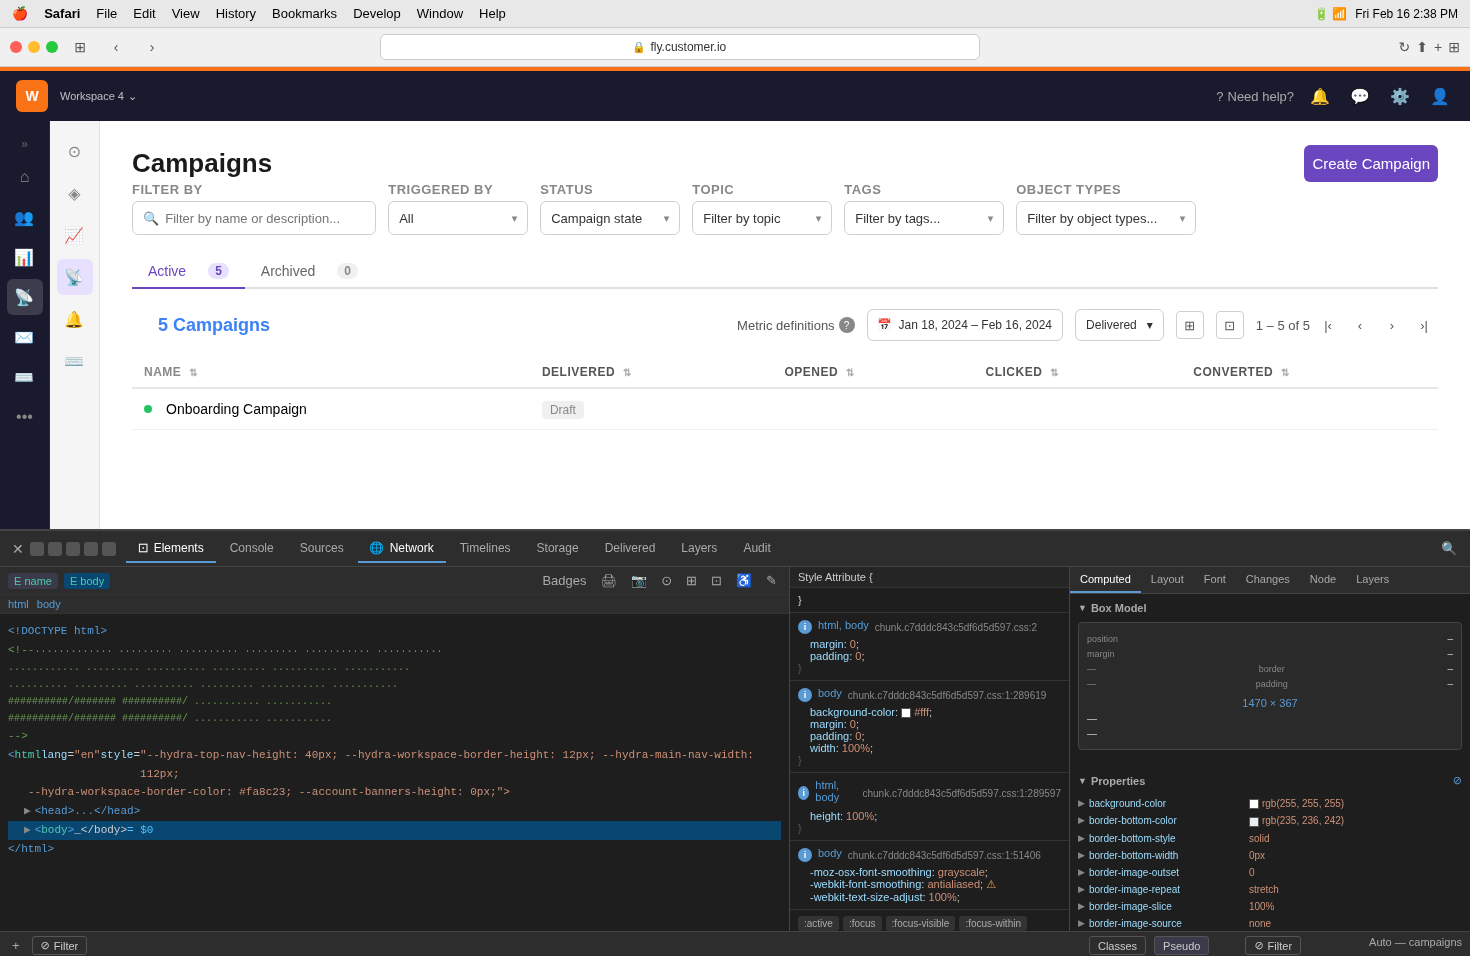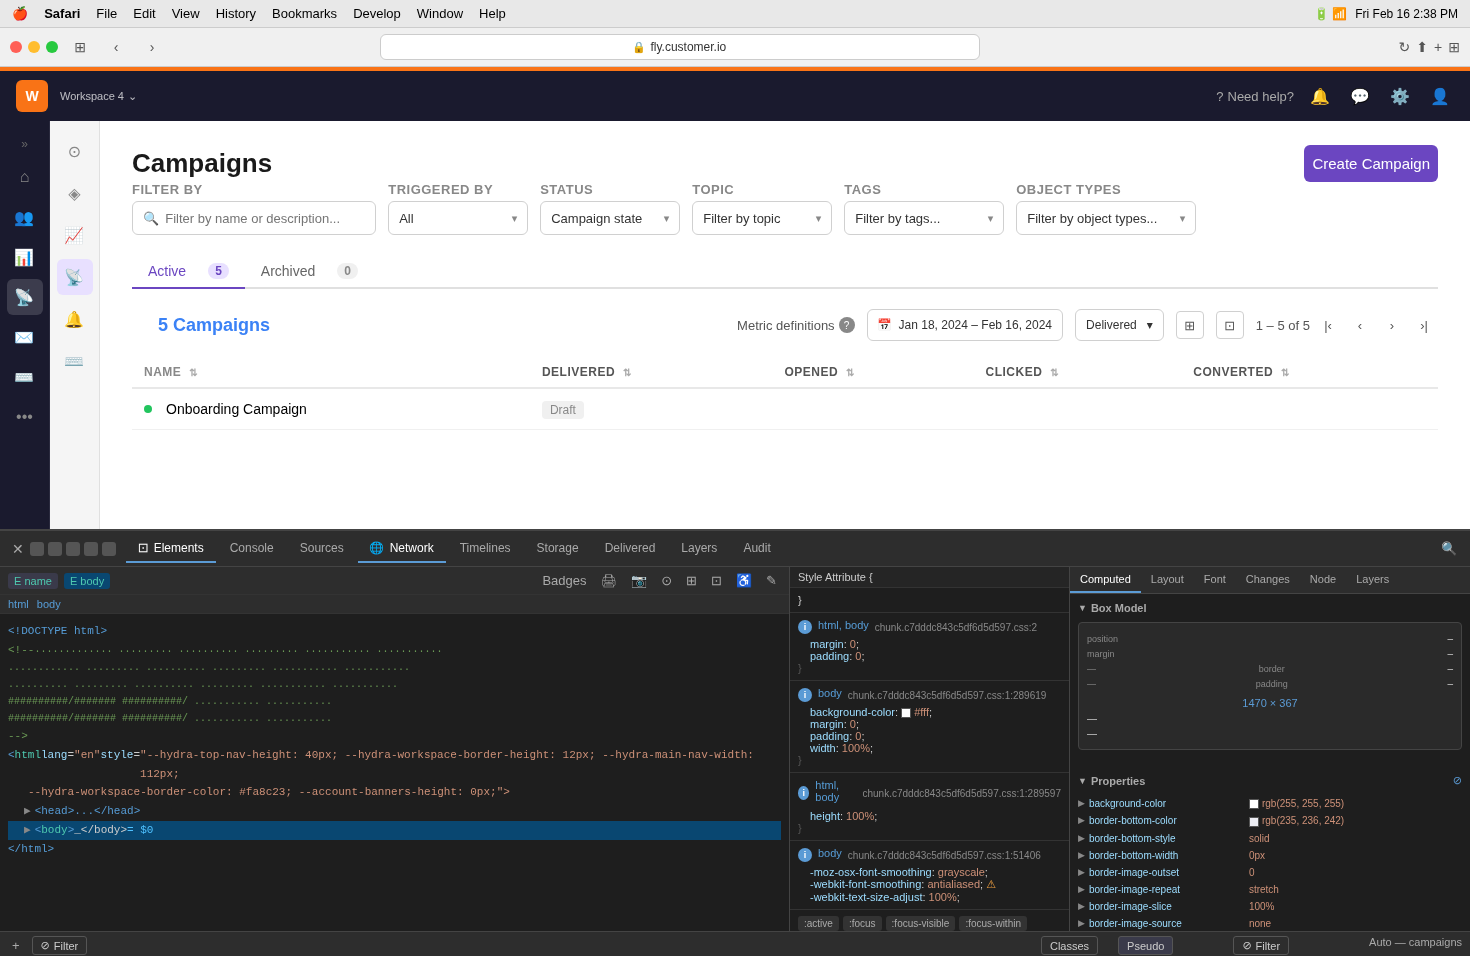--- a/index.html
+++ b/index.html
@@ -414,21 +414,21 @@
       background: none;
       border: 1px solid #555;
       border-radius: 3px;
       color: #ccc;
       cursor: pointer;
       display: flex;
       align-items: center;
       gap: 4px;
     }
     .bottom-bar-btn.active { background: #3a3a4a; }
-    .bottom-bar-right { margin-left: auto; display: flex; gap: 20px; }
+    .bottom-bar-right { margin-left: auto; display: flex; gap: 8px; }
     .dt-icon-btn { background: none; border: none; color: #aaa; font-size: 13px; cursor: pointer; padding: 2px 4px; }
     .el-breadcrumb { display: flex; align-items: center; padding: 3px 8px; background: #2d2d2d; font-size: 11px; color: #569cd6; gap: 4px; border-bottom: 1px solid #333; }
     .el-breadcrumb span { color: #888; }
 
     .style-attr-header {
       padding: 4px 8px;
       font-size: 11px;
       color: #ccc;
       background: #252525;
       border-bottom: 1px solid #333;

